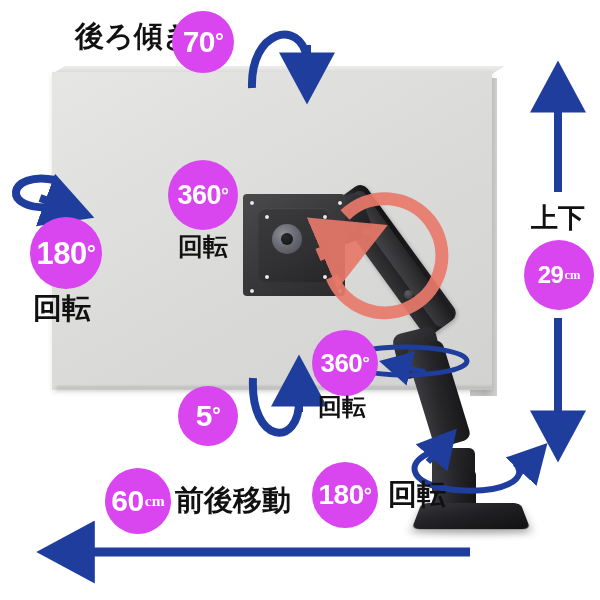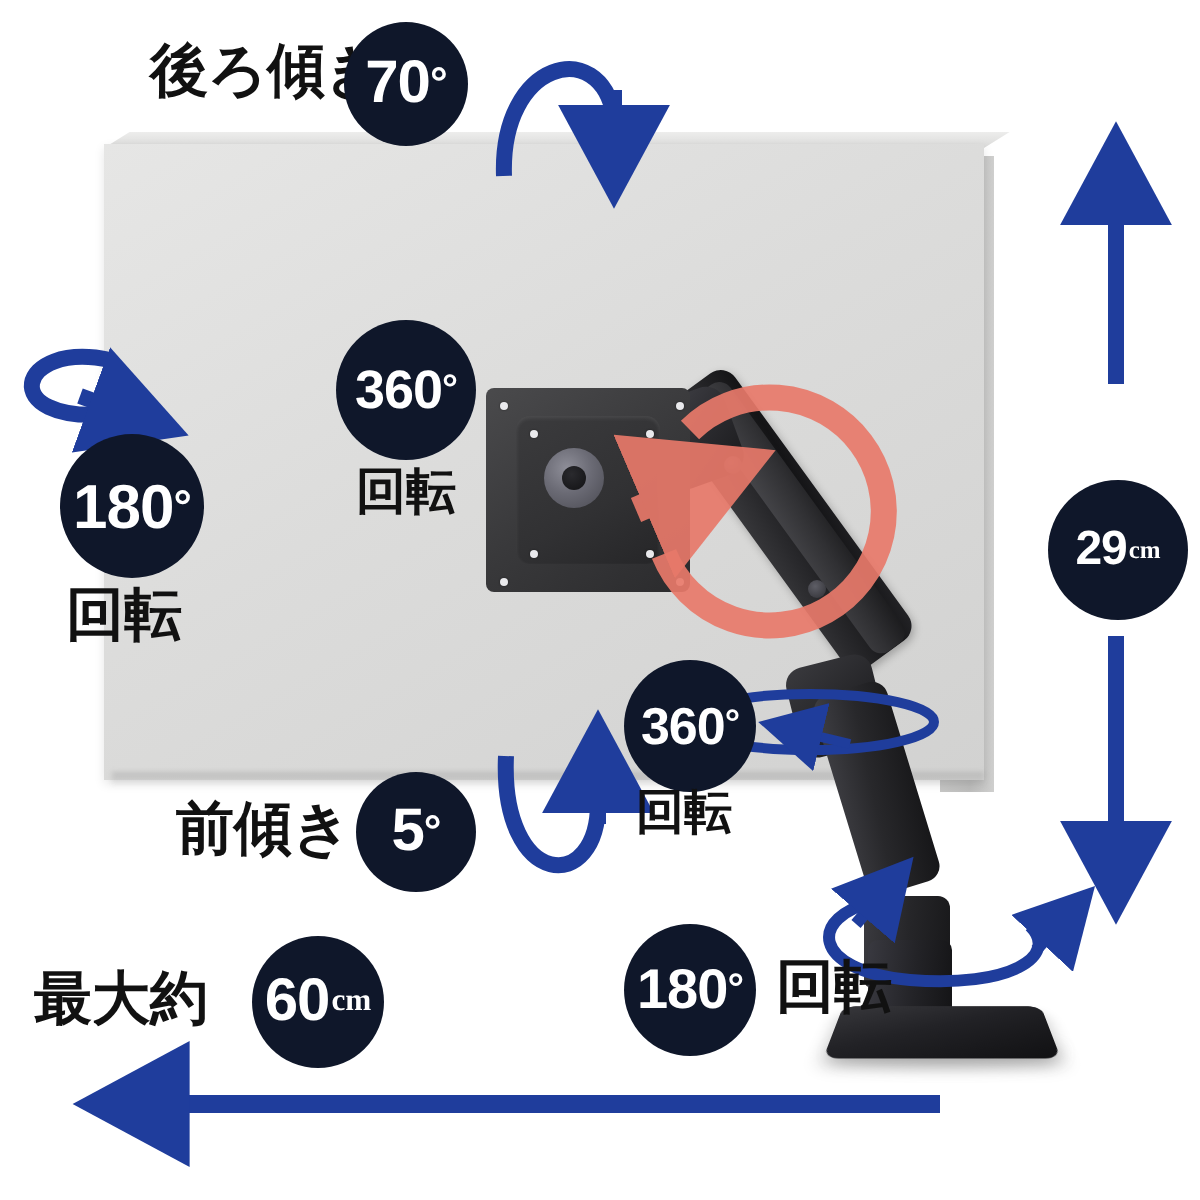--- a/index.html
+++ b/index.html
@@ -171,21 +171,21 @@
     position: absolute;
     width: 9px; height: 9px;
     border-radius: 50%;
     background: radial-gradient(circle at 40% 35%, #5e5e66, #303035);
   }
 
   
   .badge {
     position: absolute;
     border-radius: 50%;
-    background: #0f172a;
+    background: #d946ef;
     color: #ffffff;
     display: flex;
     align-items: center;
     justify-content: center;
     font-weight: bold;
     line-height: 1;
     letter-spacing: -0.5px;
     white-space: nowrap;
   }
   .badge .unit {
@@ -316,36 +316,36 @@
       <span class="deg">°</span>
   </div>
   <div class="cap" style="left:178px; top:234px; font-size:25px;">回転</div>
 
   <div class="badge" style="left:312px; top:330px; width:66px; height:66px; font-size:26px;">
     <span>360</span>
       <span class="deg">°</span>
   </div>
   <div class="cap" style="left:318px; top:395px; font-size:24px;">回転</div>
 
-  <div class="cap" style="left:88px; top:401px; font-size:29px;">前傾き</div>
   <div class="badge" style="left:178px; top:386px; width:60px; height:60px; font-size:30px;">
     <span>5</span>
       <span class="deg">°</span>
   </div>
 
+  <div class="cap" style="left:531px; top:205px; font-size:27px;">上下</div>
   <div class="badge" style="left:524px; top:240px; width:70px; height:70px; font-size:24px;">
     <span>29</span>
       <span class="unit">cm</span>
   </div>
 
-  <div class="cap" style="left:17px; top:486px; font-size:29px;">最大約</div>
-  <div class="badge" style="left:105px; top:468px; width:66px; height:66px; font-size:30px;margin-left:21px;">
+  <div class="badge" style="left:105px; top:468px; width:66px; height:66px; font-size:30px;">
     <span>60</span>
       <span class="unit">cm</span>
   </div>
+  <div class="cap" style="left:175px; top:486px; font-size:29px;">前後移動</div>
 
   <div class="badge" style="left:312px; top:462px; width:66px; height:66px; font-size:28px;">
     <span>180</span>
       <span class="deg">°</span>
   </div>
   <div class="cap" style="left:388px; top:480px; font-size:29px;">回転</div>
 
 </div>
 
 </body></html>

